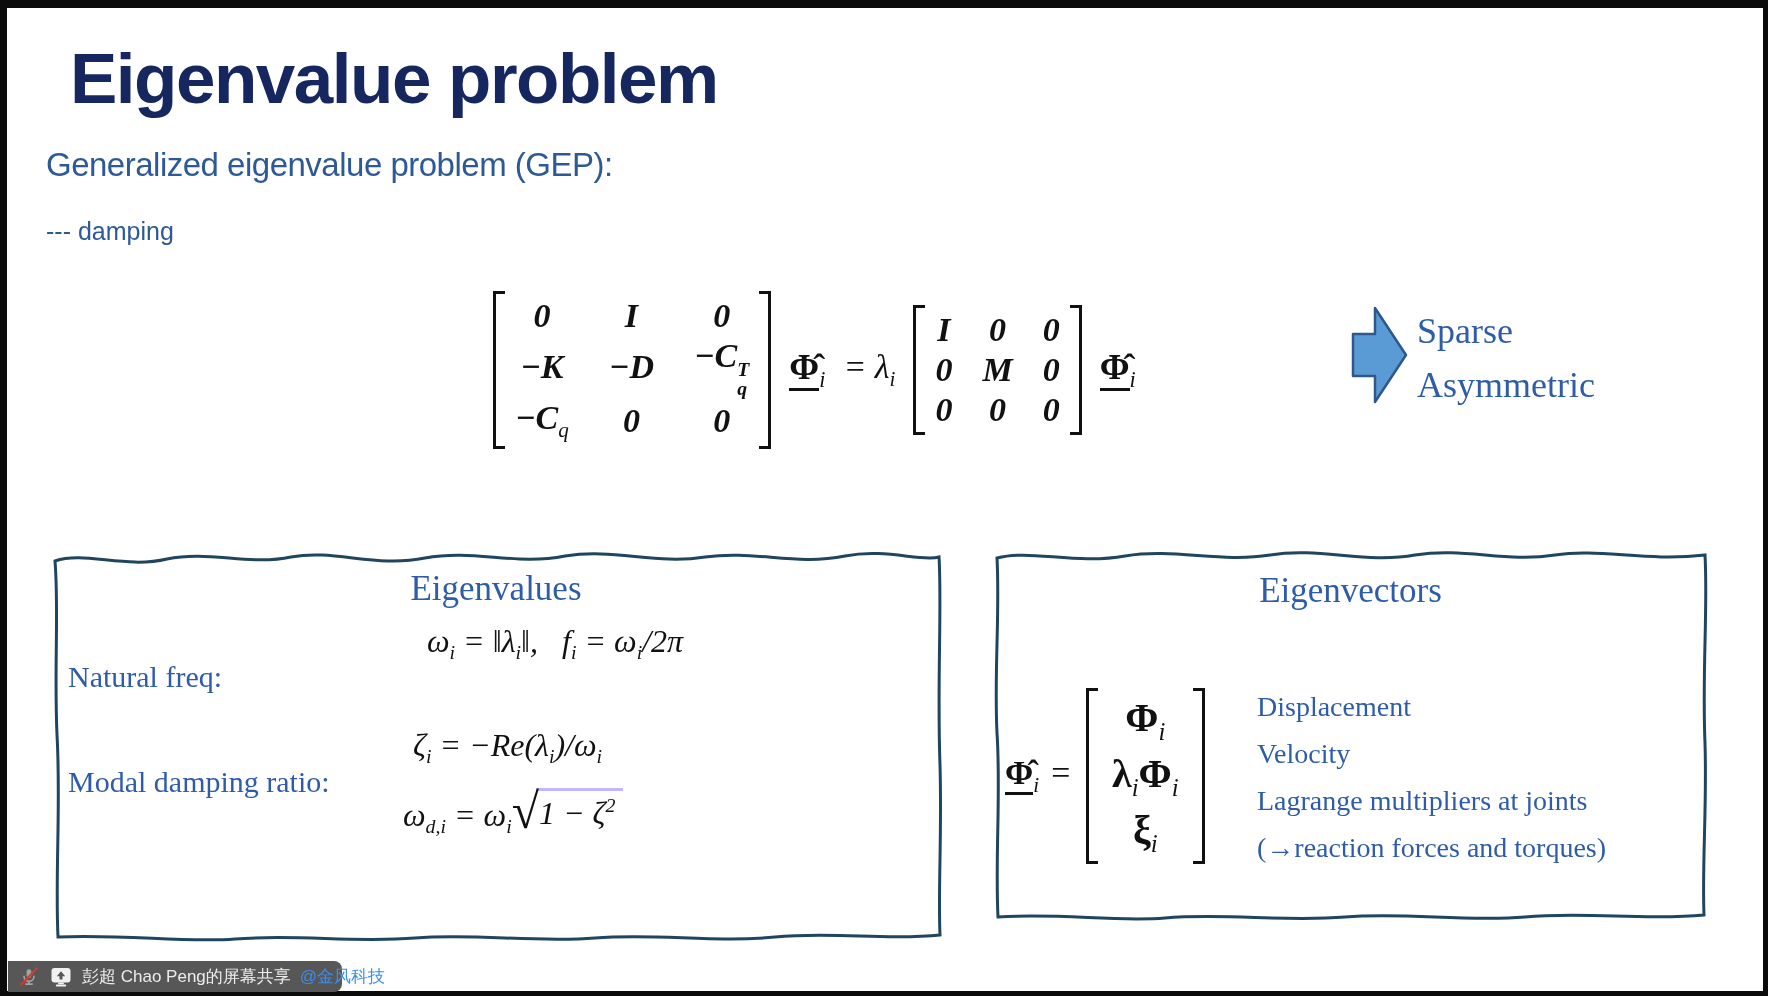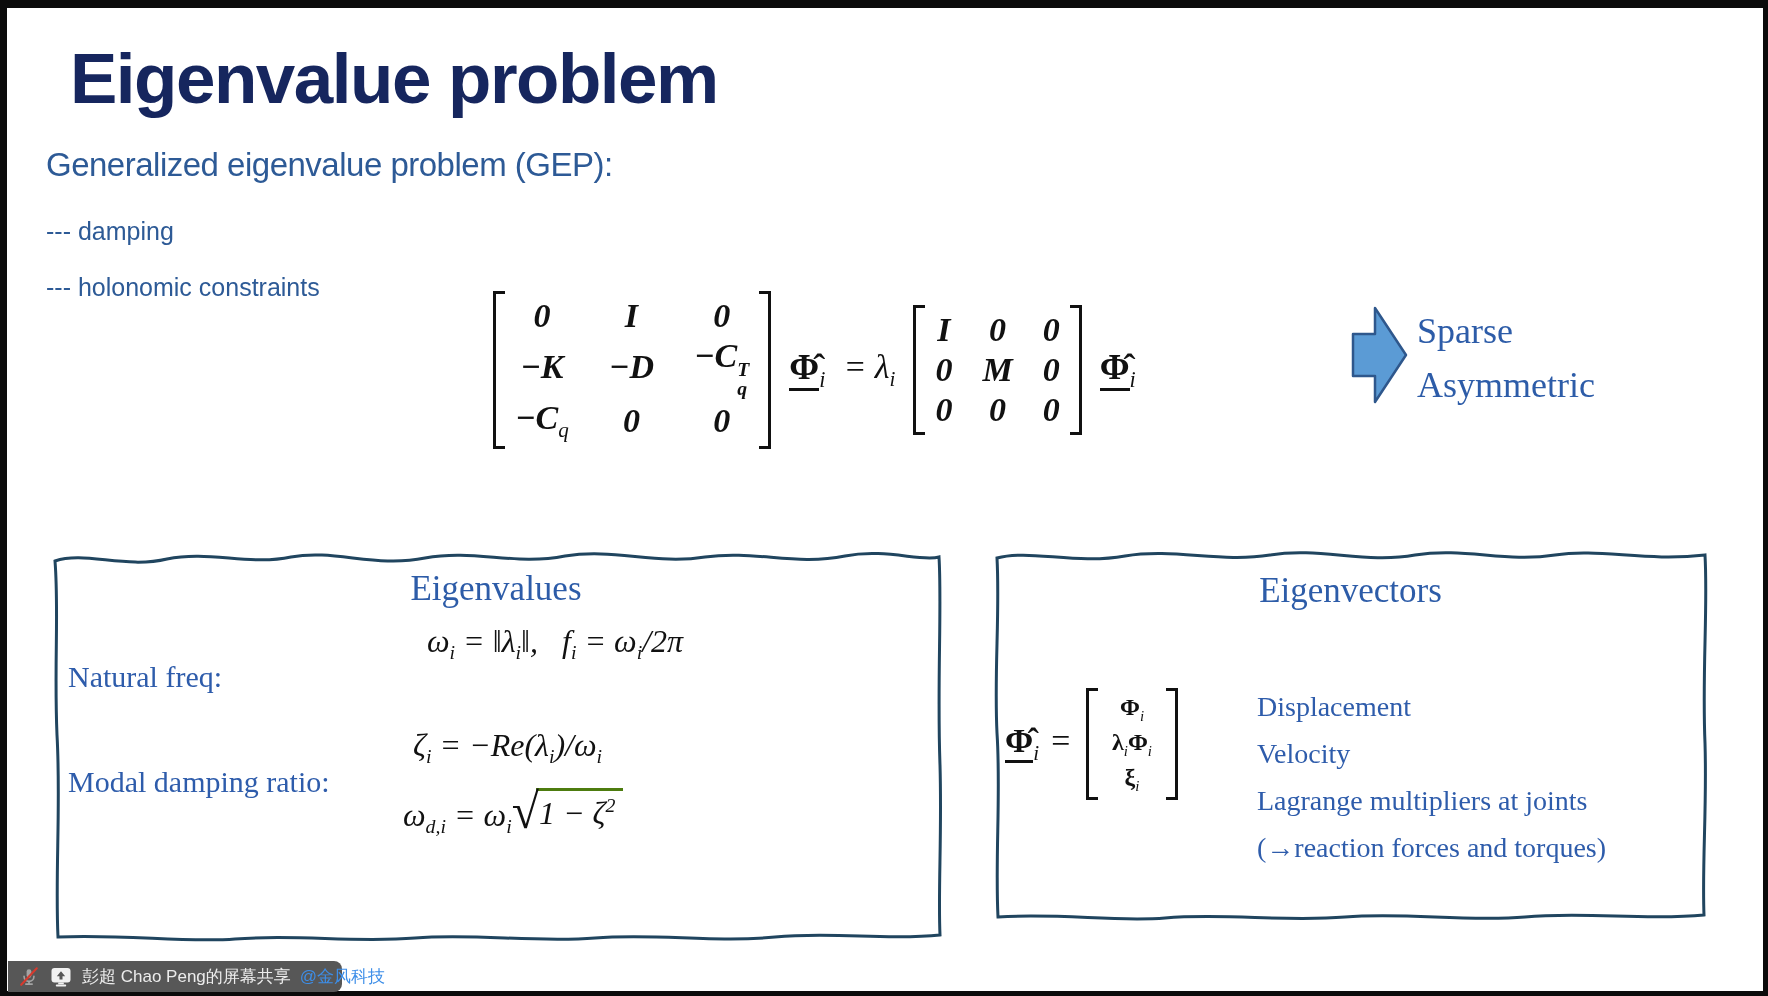--- a/index.html
+++ b/index.html
@@ -31,21 +31,21 @@
   
   .math { font-family:"Liberation Serif", serif; color:#111; }
   sub { font-size:62%; font-style:italic; font-weight:normal; }
   sup { font-size:62%; }
   .ss { display:inline-flex; flex-direction:column; vertical-align:-0.45em;
         line-height:0.95; font-size:58%; }
   .ss .ssu { font-style:normal; font-style:italic; }
   .ss .ssb { font-style:italic; }
   .sqrt { display:inline-flex; align-items:flex-start; }
   .sqrt .sqs { font-size:1.55em; font-style:normal; line-height:0.9; transform:translateY(2px); }
-  .sqrt .sqb { border-top:3px solid #4d7c0f; padding:3px 8px 0 3px; margin-left:-3px; }
+  .sqrt .sqb { border-top:3px solid #c4b5fd; padding:3px 8px 0 3px; margin-left:-3px; }
   .mul { border-bottom:3px solid #111; padding-bottom:1px; }
 
   
   .equation {
     position:absolute; left:486px; top:282px; height:160px;
     display:flex; align-items:center; gap:18px;
     font-size:34px; font-weight:bold; font-style:italic;
   }
   .matrix { display:flex; align-items:stretch; }
   .brk { width:12px; }
@@ -84,21 +84,21 @@
   }
   .formula { position:absolute; font-size:32px; font-style:italic; white-space:nowrap; }
 
   
   .vec-eq { position:absolute; left:20px; top:145px; display:flex; align-items:center; gap:14px; }
   .vec-lhs { font-size:34px; font-weight:bold; }
   .vec-lhs .eq { font-weight:normal; font-style:italic; margin-left:10px; }
   .vmatrix { display:flex; align-items:stretch; }
   .vcol { display:flex; flex-direction:column; justify-content:flex-end;
           padding:6px 14px; row-gap:4px; align-items:center;
-          font-size:24px; font-weight:bold; }
+          font-size:40px; font-weight:bold; }
   .vc-labels { position:absolute; left:272px; width:450px;
                font-family:"Liberation Serif", serif; font-size:28px;
                color:#2e5cab; }
   .vc-labels .lab { position:absolute; white-space:nowrap; }
 
   
   .share-bar {
     position:absolute; left:1px; top:953px; height:31px; width:334px;
     background:#575757; border-radius:0 8px 8px 0;
     display:flex; align-items:center; gap:9px; padding:0 12px 0 10px;
@@ -107,21 +107,20 @@
   .share-bar .mention { color:#3d8ee8; font-size:17px; white-space:nowrap; }
 </style>
 </head>
 <body>
 
 <div class="slide">
 
   <div class="title">Eigenvalue problem</div>
   <div class="subtitle">Generalized eigenvalue problem (GEP):</div>
   <div class="bullet b1">--- damping</div>
-  <div class="bullet b2">--- holonomic constraints</div>
 
   <div class="equation math">
     <div class="matrix">
       <span class="brk l"></span>
       <span class="mgrid lhs">
         <span>0</span>
         <span>I</span>
         <span>0</span>
         <span>−K</span>
         <span>−D</span>

